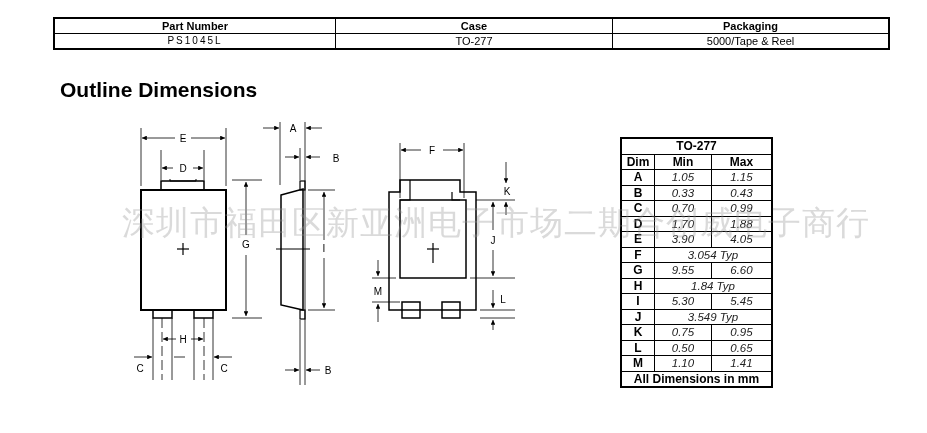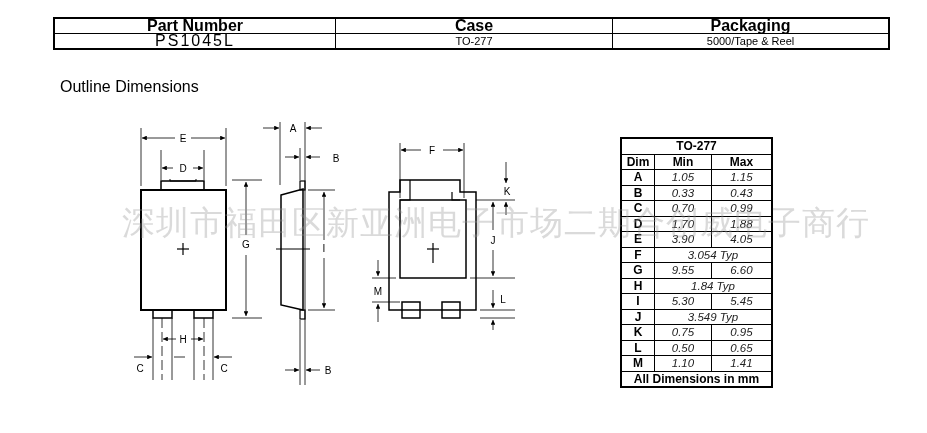--- a/index.html
+++ b/index.html
@@ -1,21 +1,21 @@
 <!DOCTYPE html>
 <html><head>
 <meta charset="utf-8">
 <style>
   html, body { margin:0; padding:0; background:#fff; }
   body { width:927px; height:433px; position:relative; overflow:hidden; font-family:"Liberation Sans", sans-serif; color:#000; }
   .top-table { position:absolute; left:53px; top:17px; width:837px; border-collapse:collapse; border:2px solid #000; font-size:11px; }
   .top-table td, .top-table th { border:1px solid #000; text-align:center; padding:0; height:14px; line-height:14px; }
-  .top-table th { font-weight:bold; font-size:16px; }
-  .top-table .pn { letter-spacing:2px; font-size:16px; }
-  .heading { position:absolute; left:60px; top:78px; font-size:16px; font-weight:normal; }
+  .top-table th { font-weight:bold; font-size:11px; }
+  .top-table .pn { letter-spacing:2px; font-size:10px; }
+  .heading { position:absolute; left:60px; top:78px; font-size:21px; font-weight:bold; }
   svg.drawing { position:absolute; left:0; top:0; }
   .dim-table { position:absolute; left:620px; top:137px; width:153px; border-collapse:collapse; border:2px solid #000; font-size:11.5px; }
   .dim-table td, .dim-table th { border:1px solid #000; text-align:center; padding:0; height:14.5px; line-height:14px; }
   .dim-table th { font-weight:bold; font-size:12px; }
   .dim-table td.d { font-weight:bold; font-size:12px; width:32px; }
   .dim-table td.v { color:#222;font-style:italic; }
   .dim-table .foot { font-weight:bold; font-size:12px;text-align:center; }
   .watermark { position:absolute; left:78px; top:201px; font-family:"DejaVu Sans", sans-serif; font-size:33px; color:rgba(150,150,150,0.35); letter-spacing:1px; white-space:nowrap; pointer-events:none;margin-left:44px; }
 </style>
 </head>

